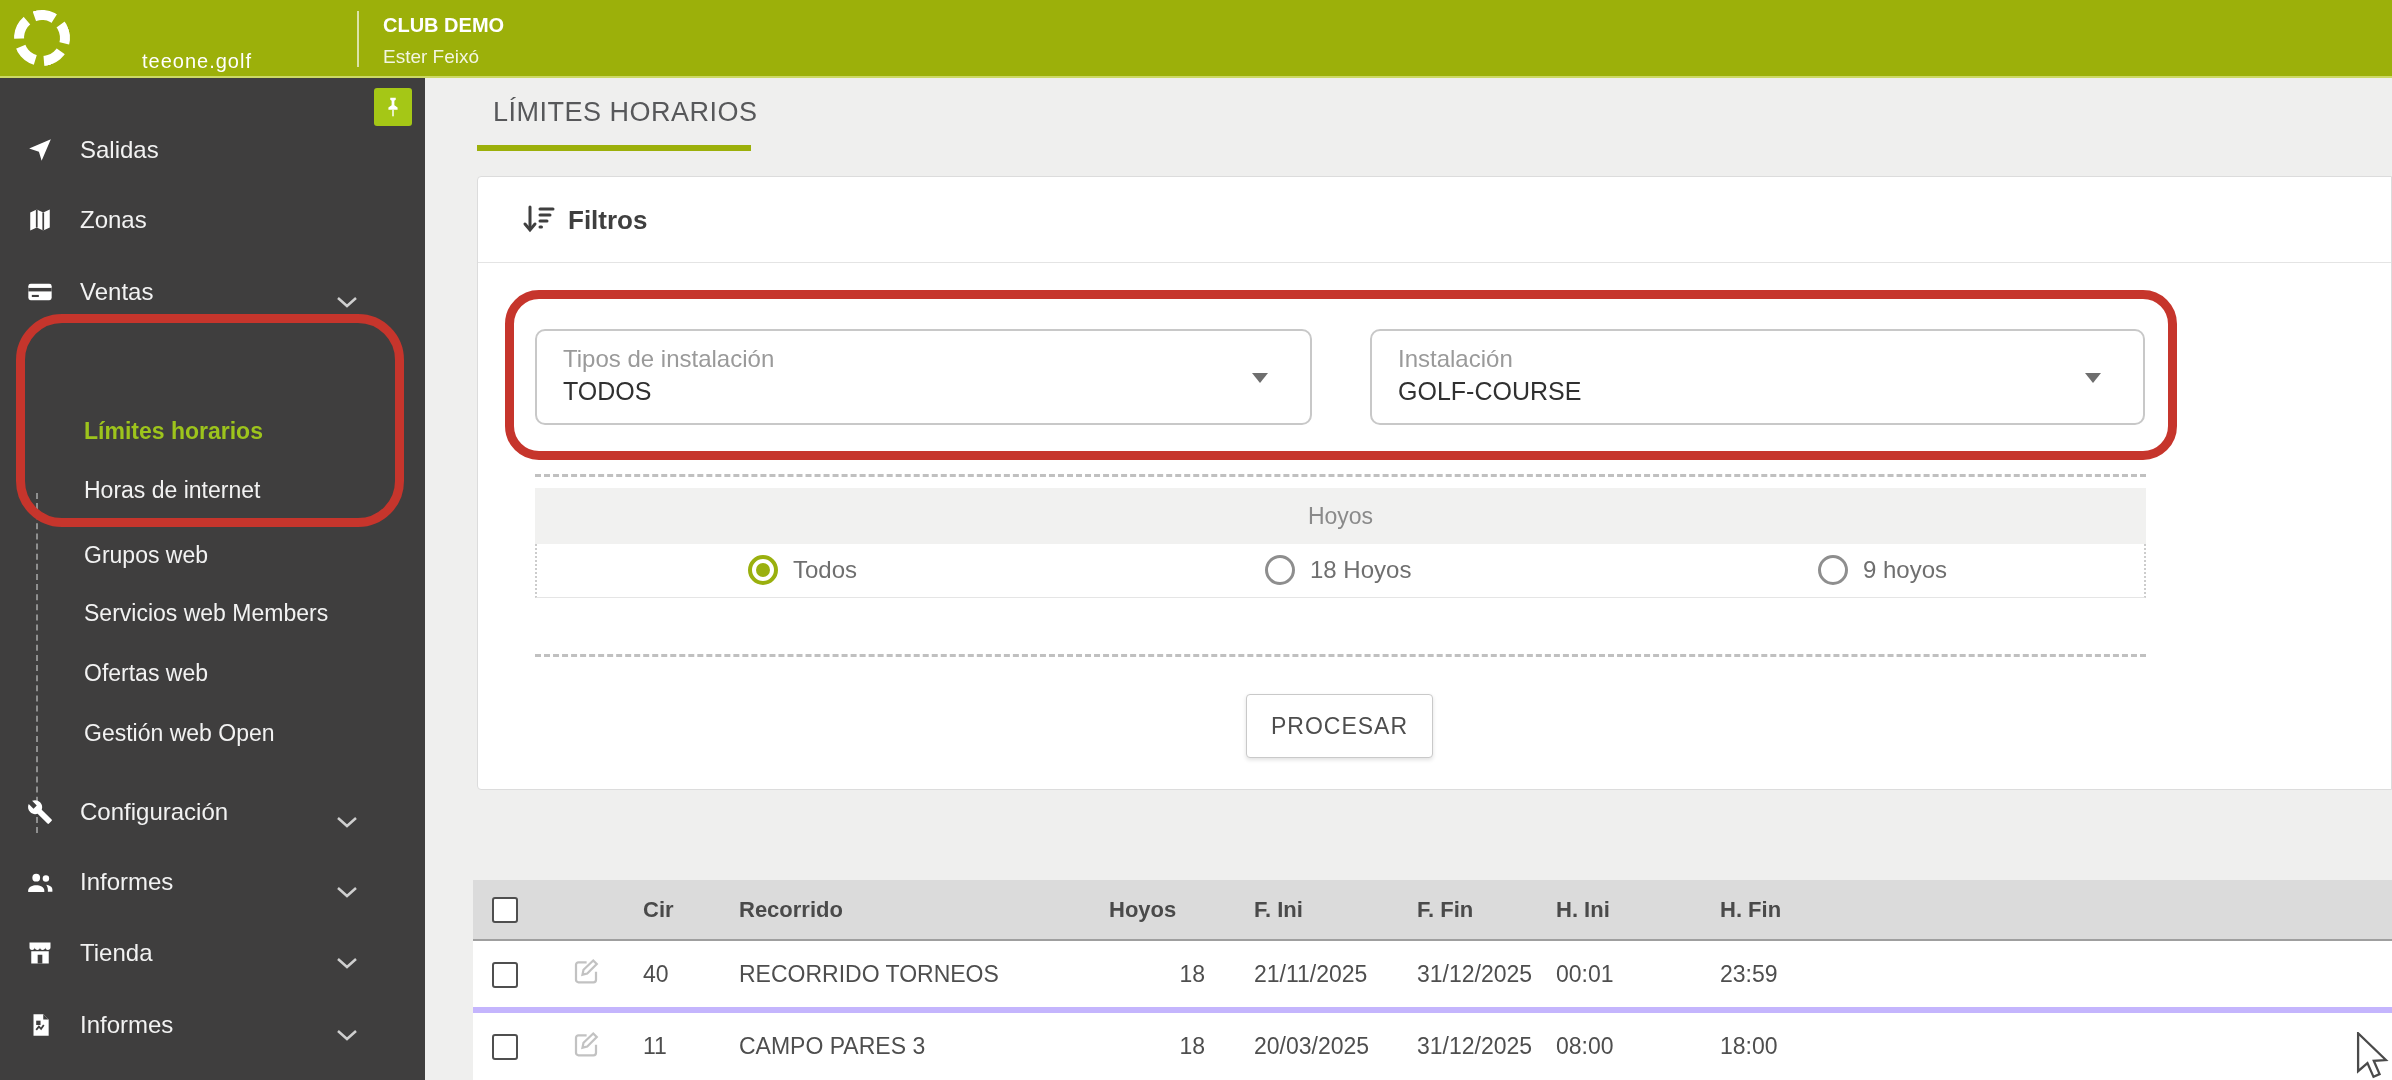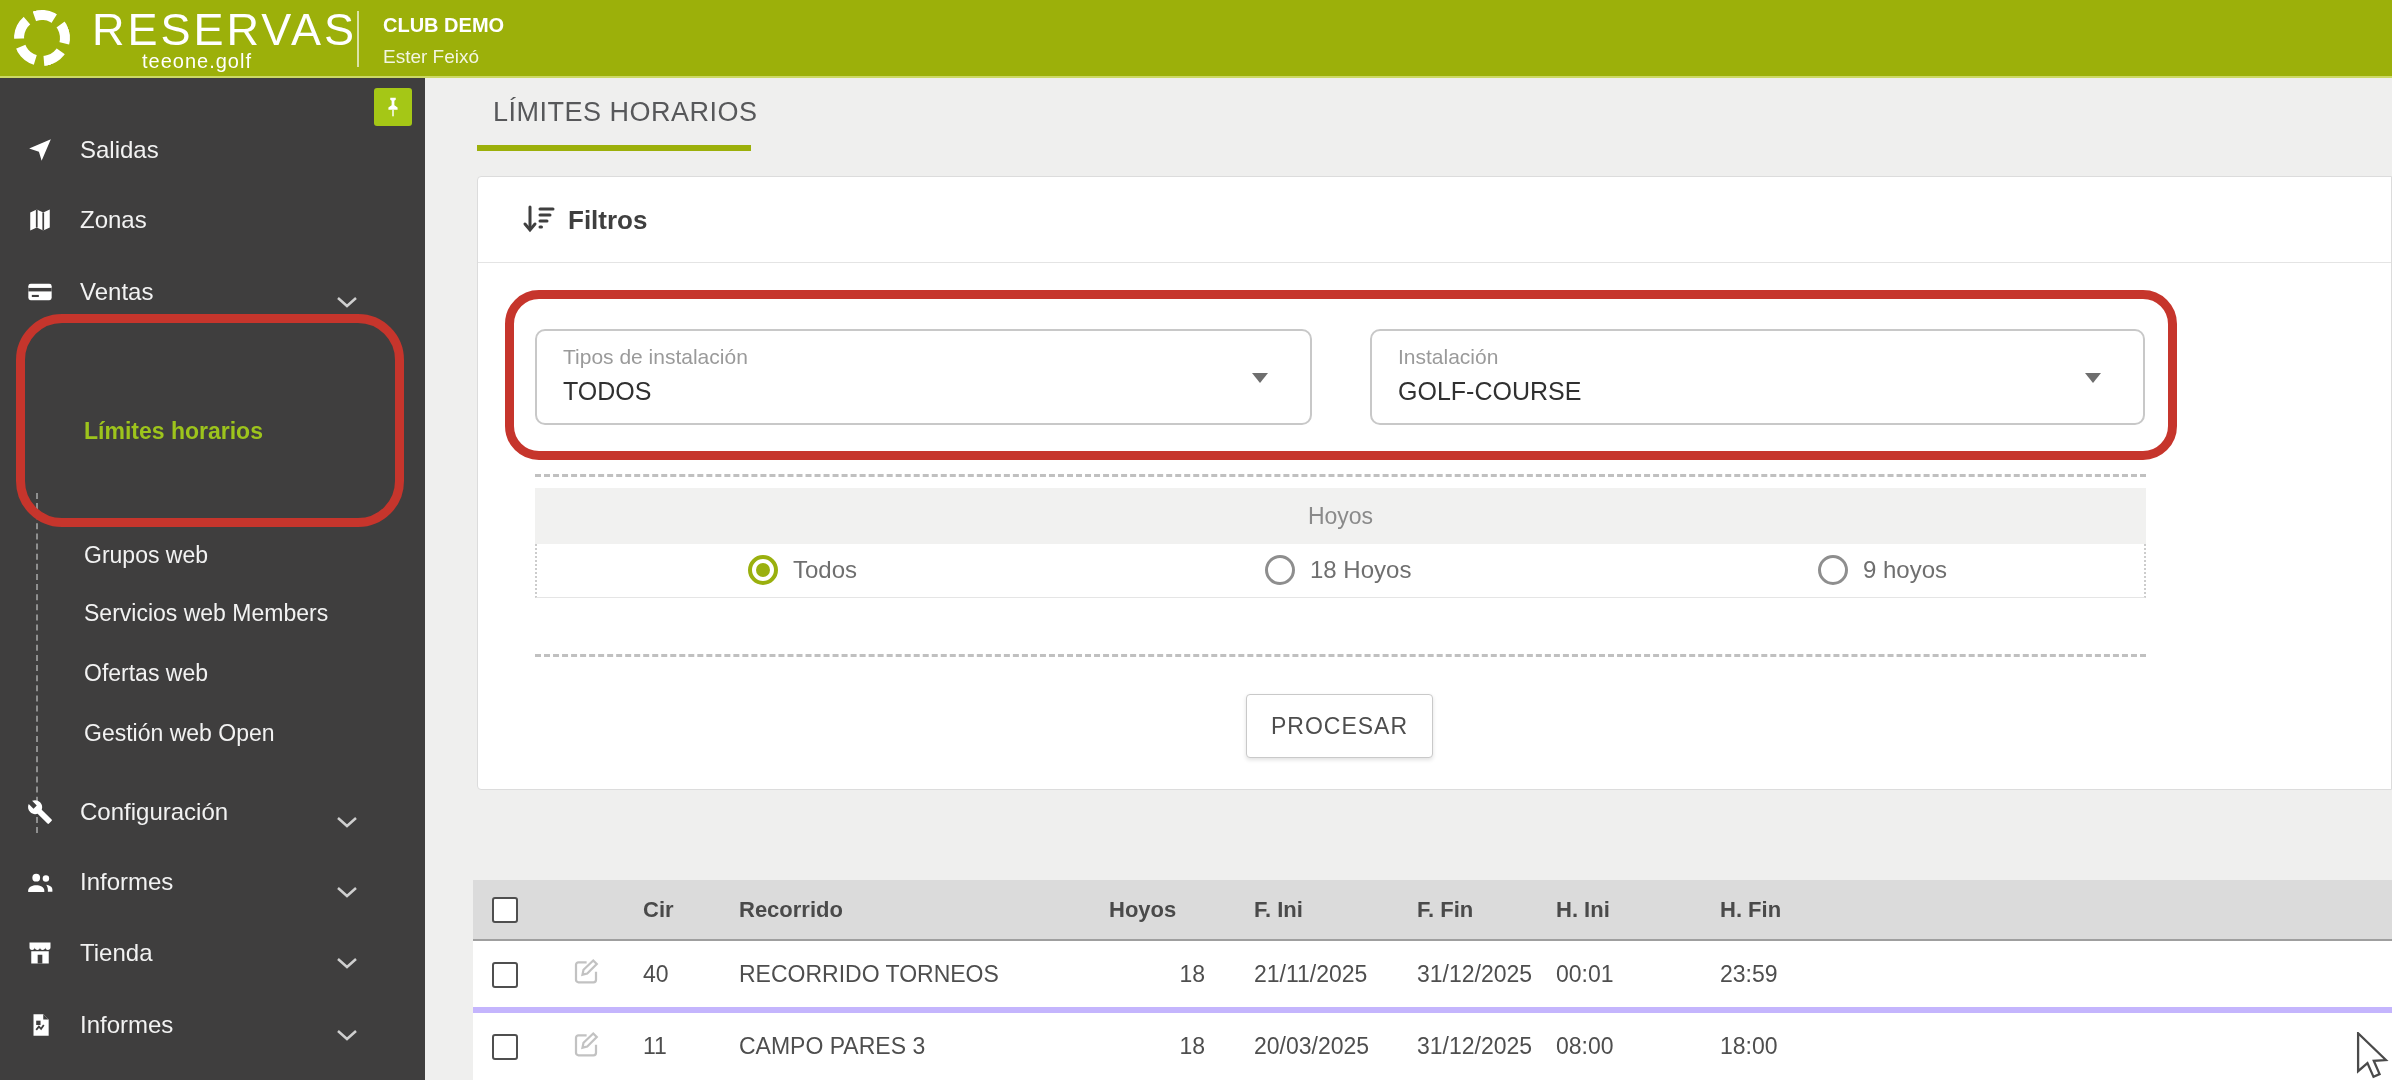--- a/index.html
+++ b/index.html
@@ -37,21 +37,21 @@
   
   .page-title { left:493px; top:97px; font-size:27px; color:#57585a; letter-spacing:0.5px; }
   .tab-underline { left:477px; top:145px; width:274px; height:6px; background:#9cb00a; }
 
   .card { left:477px; top:176px; width:1915px; height:614px; background:#ffffff; border:1px solid #dcdcdc; border-radius:4px 0 0 4px; }
   .card-header { position:absolute; left:0; top:0; width:100%; height:86px; border-bottom:1px solid #e4e4e4; }
   .filtros-label { position:absolute; left:90px; top:28px; font-size:26px; font-weight:bold; color:#3f3f3f; }
   .sort-icon { position:absolute; left:44px; top:26px; }
 
   .field { position:absolute; top:152px; height:96px; width:777px; border:2px solid #c8c8c8; border-radius:10px; background:#fff; }
-  .field .f-label { position:absolute; left:26px; top:14px; font-size:21px; color:#9a9a9a; }
+  .field .f-label { position:absolute; left:26px; top:14px; font-size:24px; color:#9a9a9a; }
   .field .f-value { position:absolute; left:26px; top:46px; font-size:25px; color:#303030; }
   .field .f-arrow { position:absolute; right:42px; top:42px; width:0; height:0; border-left:8px solid transparent; border-right:8px solid transparent; border-top:10px solid #6e6e6e; }
 
   .dash-line { position:absolute; left:57px; width:1611px; height:0; border-top:3px dashed #c0c0c0; }
   .holes-bar { position:absolute; left:57px; top:311px; width:1611px; height:56px; background:#f1f1f0; display:flex; align-items:center; justify-content:center; font-size:23px; color:#8a8a8a; }
   .holes-row { position:absolute; left:57px; top:367px; width:1611px; height:54px; background:#fff; border-bottom:1px solid #e5e5e5; border-left:2px dotted #cccccc; border-right:2px dotted #cccccc; }
   .radio-opt { position:absolute; top:11px; display:flex; align-items:center; gap:15px; font-size:24px; color:#6f6f6f; }
   .radio-circ { width:30px; height:30px; border-radius:50%; border:3px solid #8e8e8e; background:#fff; position:relative; flex:0 0 auto; }
   .radio-circ.sel { border:4px solid #9ab00e; }
   .radio-circ.sel::after { content:""; position:absolute; left:4px; top:4px; width:14px; height:14px; border-radius:50%; background:#9ab00e; }
@@ -70,21 +70,20 @@
   .cbx { display:inline-block; width:26px; height:26px; border:2px solid #4f4f4f; border-radius:3px; background:#fff; margin-left:19px; vertical-align:middle; }
   .edit-cell { text-align:center; }
 
   .cursor-svg { left:2352px; top:1032px; z-index:50; }
 </style>
 </head>
 <body>
 
 <div class="abs topbar">
   <div class="abs logo-circle"></div>
-  <div class="abs brand">RESERVAS</div>
   <div class="abs brand-sub">teeone.golf</div>
   <div class="abs topbar-divider"></div>
   <div class="abs club-name">CLUB DEMO</div>
   <div class="abs user-name">Ester Feixó</div>
 </div>
 
 <div class="abs sidebar">
   <div class="abs pin-btn">
     <svg width="22" height="22" viewBox="0 0 24 24" fill="#ffffff">
         <path d="M9 2h6v2l-1.5 1.2V10l3.5 2.6V15H7v-2.4L10.5 10V5.2L9 4V2z"></path>
@@ -120,20 +119,23 @@
     <span class="mi-label">Ventas</span>
     <span class="mi-chevron"><svg width="22" height="12" viewBox="0 0 22 12" fill="none" stroke="#cfcfcf" stroke-width="2.5">
           <polyline points="2,2 11,10 20,2"></polyline>
         </svg></span>
   </div>
 
   <div class="abs submenu-guide"></div>
 
   <div class="abs submenu-item green" style="top:331px">
     <span class="mi-label">Límites horarios</span>
+  </div>
+  <div class="abs submenu-item" style="top:390px">
+    <span class="mi-label">Horas de internet</span>
   </div>
   <div class="abs submenu-item" style="top:455px">
     <span class="mi-label">Grupos web</span>
   </div>
   <div class="abs submenu-item" style="top:513px">
     <span class="mi-label">Servicios web Members</span>
   </div>
   <div class="abs submenu-item" style="top:573px">
     <span class="mi-label">Ofertas web</span>
   </div>

